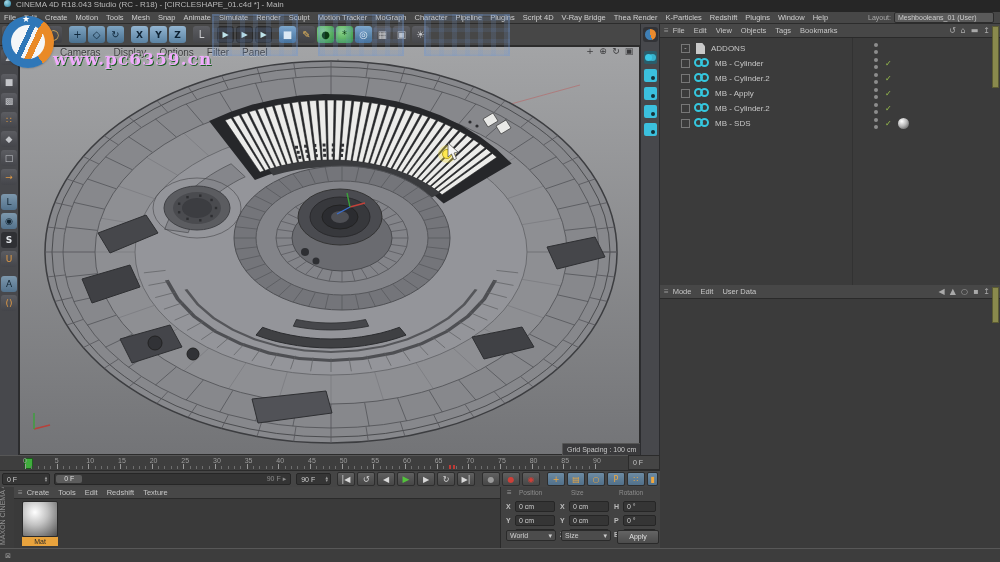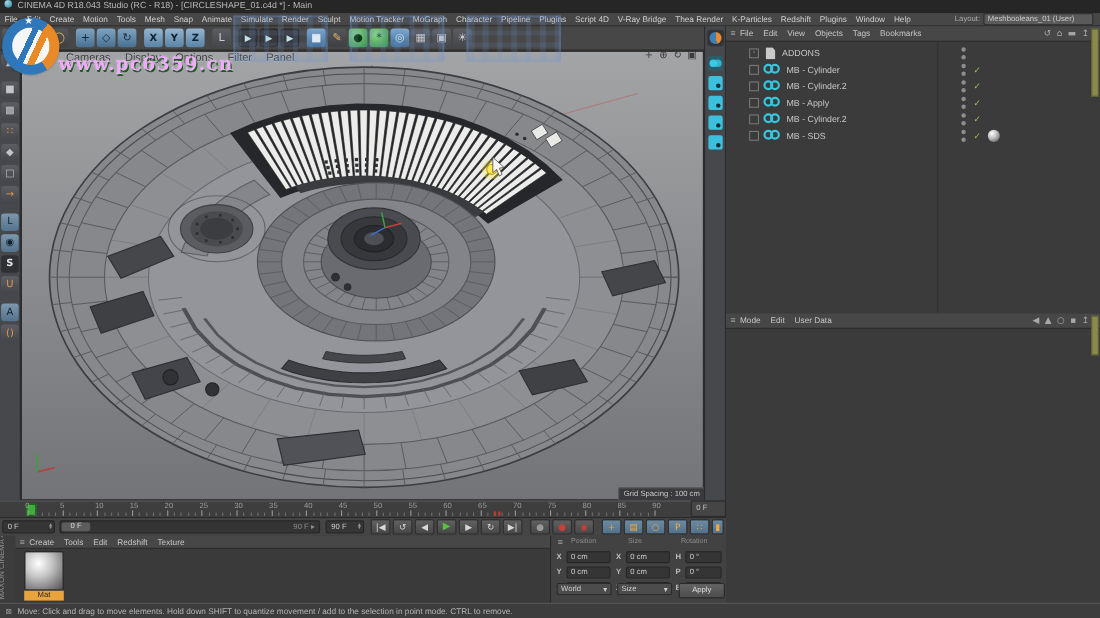--- a/index.html
+++ b/index.html
@@ -937,21 +937,20 @@
   </div>
   <div class="cdd" style="left:60px;width:50px;">
     <span>Size</span>
       <span>▾</span>
   </div>
   <div id="apply">Apply</div>
 </div>
 
 <div id="statusbar" class="abs">
   <span class="sic">⊠</span>
-  <span class="msg">Move: Click and drag to move elements. Hold down SHIFT to quantize movement / add to the selection in point mode. CTRL to remove.</span>
 </div>
 
 <div id="wm-logo" class="abs">
   <div class="inner"></div>
   <div class="star">★</div>
 </div>
 <div id="wm-url" class="abs">www.pc6359.cn</div>
 <div class="abs wm-blob" style="left:212px;"></div>
 <div class="abs wm-blob" style="left:318px;"></div>
 <div class="abs wm-blob" style="left:424px;"></div>

